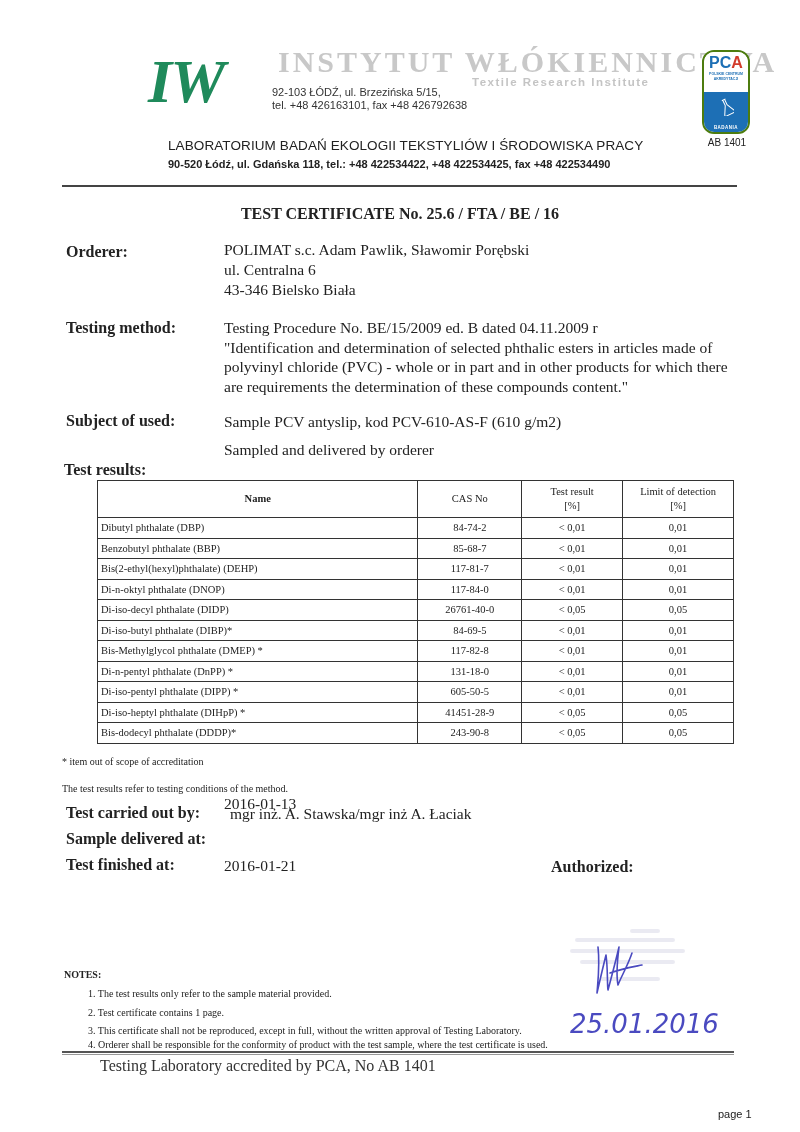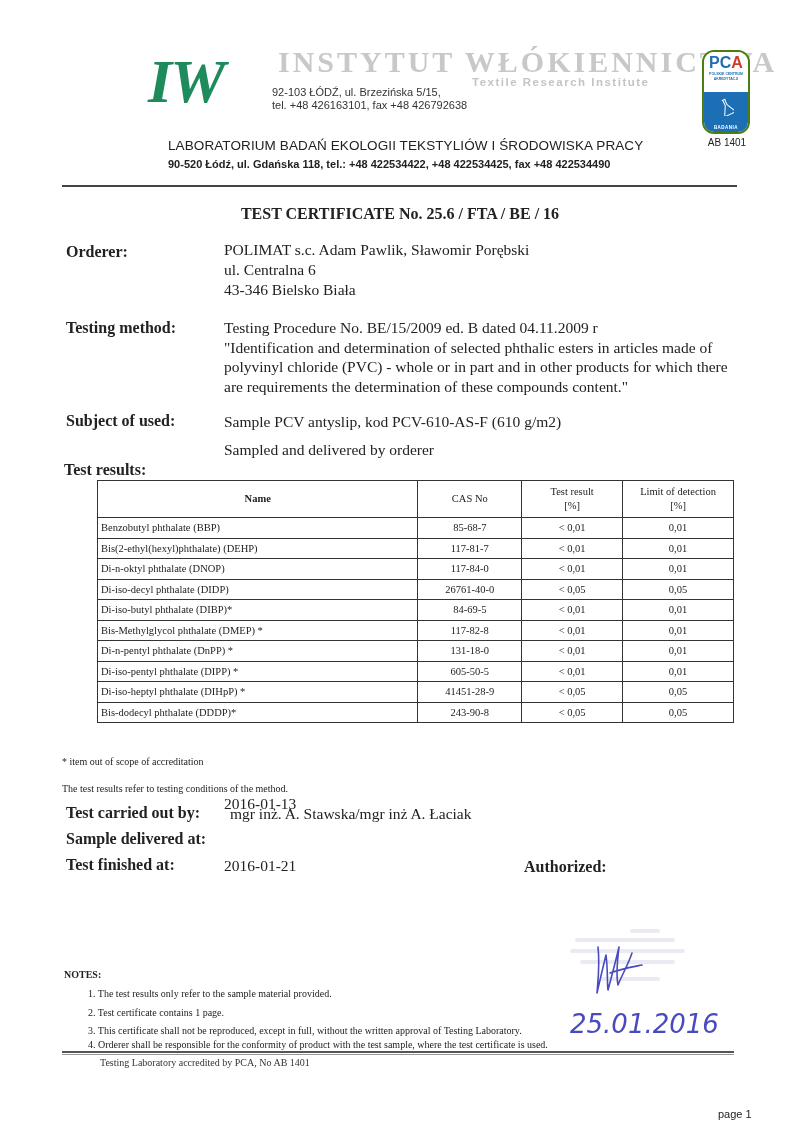--- a/index.html
+++ b/index.html
@@ -39,33 +39,33 @@
   .results th.name-h { font-weight: bold; }
   .results td.c { text-align: center; }
   .col-name { width: 317px; }
   .col-cas { width: 98px; }
   .col-res { width: 95px; }
   .col-lod { width: 105px; }
 
   .foot-note { left: 62px; font-size: 10px; color: #222; white-space: nowrap; }
   .lbl2 { left: 66px; font-weight: bold; font-size: 16px; color: #222; white-space: nowrap; }
   .val2 { left: 224px; font-size: 15.5px; color: #222; white-space: nowrap; }
-  .authorized { left: 524px; top: 858px; font-weight: bold; font-size: 16px; color: #222; }
+  .authorized { left: 551px; top: 858px; font-weight: bold; font-size: 16px; color: #222; }
 
   
   .stamp { left: 560px; top: 925px; width: 130px; height: 60px; opacity: 0.5; }
   .stamp-line { position: absolute; height: 4px; background: #d7d7e6; border-radius: 2px; }
   .signature { left: 570px; top: 925px; width: 150px; height: 120px; }
 
   
   .notes-h { left: 64px; top: 969px; font-weight: bold; font-size: 10px; color: #222; }
   .note { left: 88px; font-size: 10px; color: #222; white-space: nowrap; }
   .rule-bottom1 { left: 62px; top: 1051px; width: 672px; height: 2px; background: #555; }
   .rule-bottom2 { left: 62px; top: 1054px; width: 672px; height: 1px; background: #999; }
-  .accred { left: 100px; top: 1057px; font-size: 10px; color: #333; white-space: nowrap; }
+  .accred { left: 100px; top: 1057px; font-size: 16px; color: #333; white-space: nowrap; }
   .page-no { left: 718px; top: 1108px; font-family: "Liberation Sans", sans-serif; font-size: 11px; color: #222; }
 </style>
 </head>
 <body>
 
 <div class="abs logo-iw">IW</div>
 <div class="abs inst-name">INSTYTUT WŁÓKIENNICTWA</div>
 <div class="abs inst-sub">Textile Research Institute</div>
 <div class="abs inst-addr">
   <div>92-103 ŁÓDŹ, ul. Brzezińska 5/15,</div>
@@ -122,20 +122,26 @@
         <div>[%]</div>
       </th>
       <th class="col-lod">
         <div>Limit of detection</div>
         <div>[%]</div>
       </th>
     </tr>
   </thead>
   <tbody id="results-body">
       <tr>
+        <td>Dibutyl phthalate (DBP)</td>
+        <td class="c">84-74-2</td>
+        <td class="c">&lt; 0,01</td>
+        <td class="c">0,01</td>
+      </tr>
+      <tr>
         <td>Benzobutyl phthalate (BBP)</td>
         <td class="c">85-68-7</td>
         <td class="c">&lt; 0,01</td>
         <td class="c">0,01</td>
       </tr>
       <tr>
         <td>Bis(2-ethyl(hexyl)phthalate) (DEHP)</td>
         <td class="c">117-81-7</td>
         <td class="c">&lt; 0,01</td>
         <td class="c">0,01</td>

